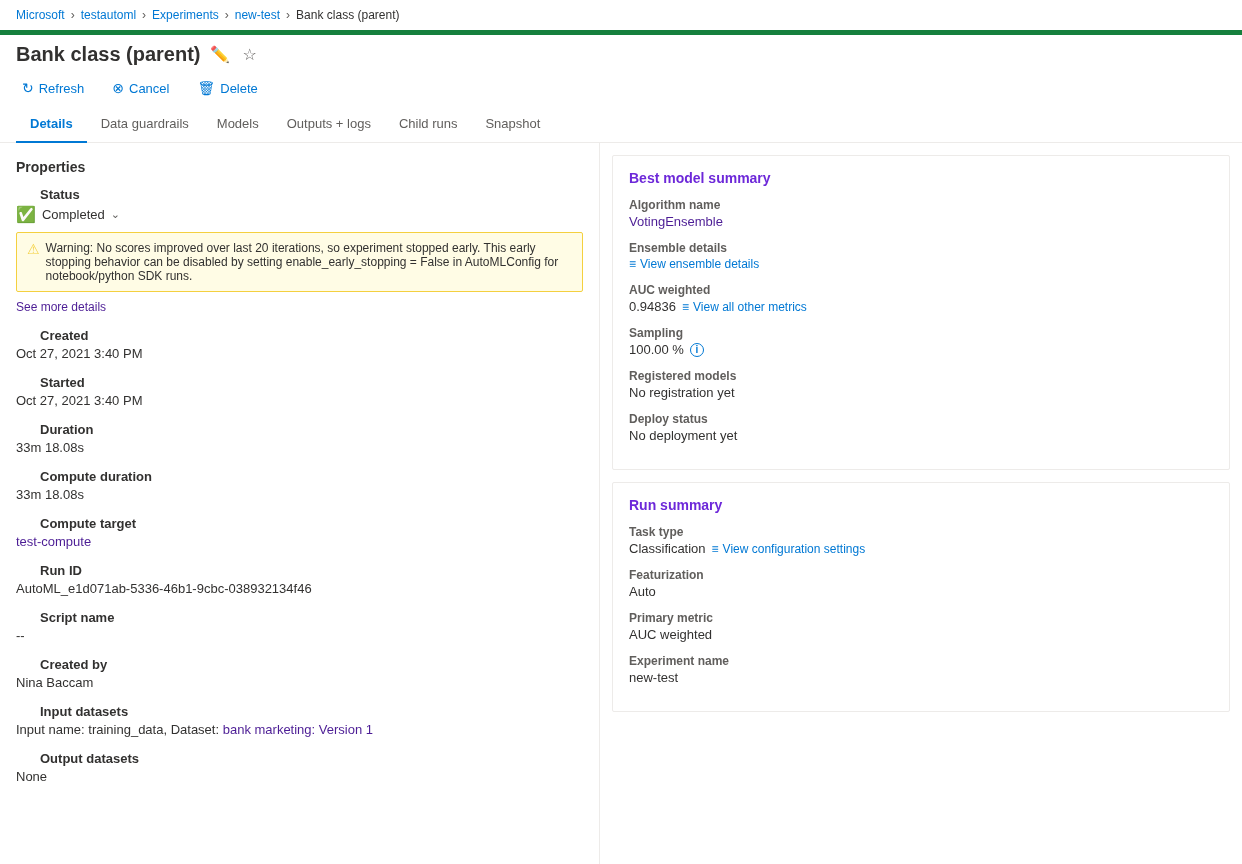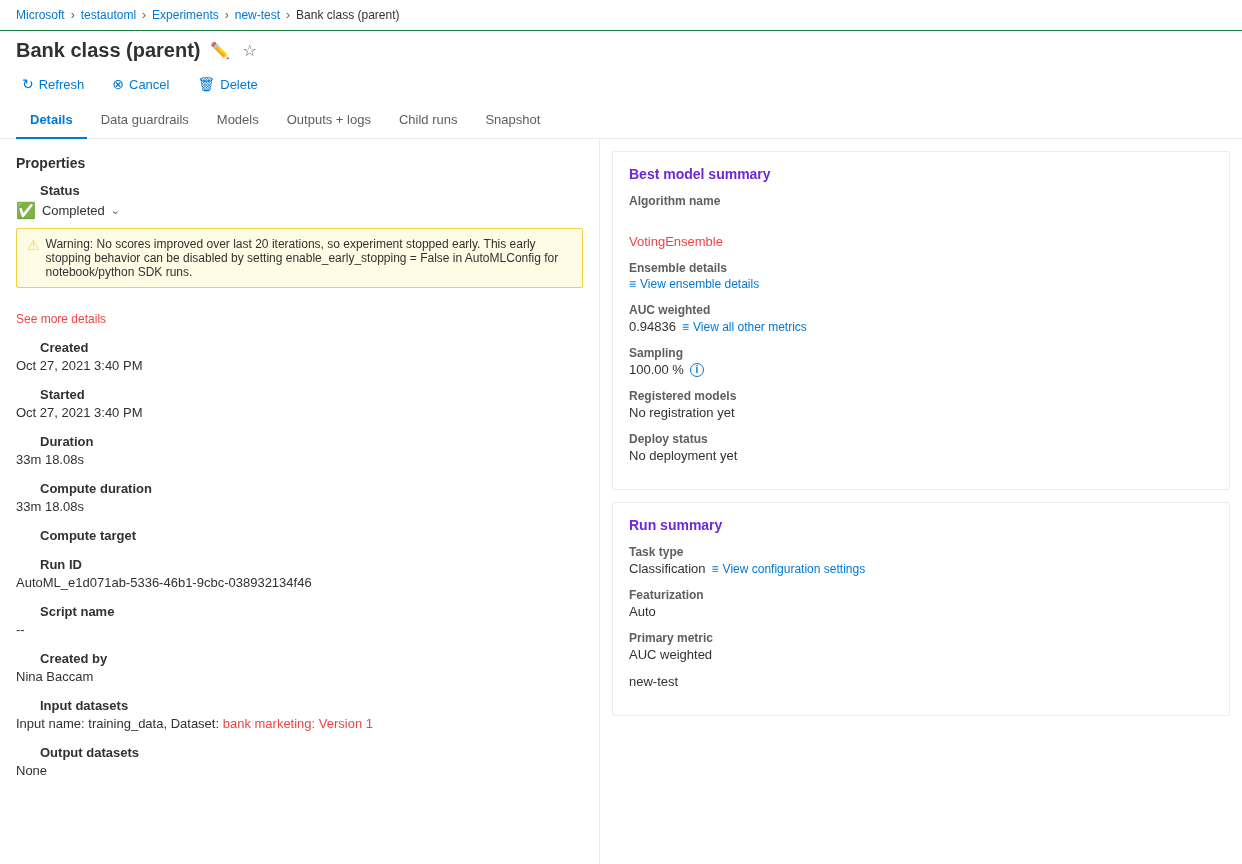--- a/index.html
+++ b/index.html
@@ -1,19 +1,19 @@
 <!DOCTYPE html>
 <html><head>
   <meta charset="utf-8">
   <style>
     * { box-sizing: border-box; margin: 0; padding: 0; }
     body { font-family: 'Segoe UI', Arial, sans-serif; font-size: 13px; color: #323130; background: #fff; overflow: hidden; width: 1242px; height: 864px; }
 
     
-    .breadcrumb { display: flex; align-items: center; padding: 8px 16px; font-size: 12px; color: #605e5c; border-bottom: 1px solid #15803d; }
+    .breadcrumb { display: flex; align-items: center; padding: 8px 16px; font-size: 12px; color: #605e5c; border-bottom: 5px solid #15803d; }
     .breadcrumb a { color: #0078d4; text-decoration: none; }
     .breadcrumb-sep { margin: 0 6px; color: #605e5c; }
     .breadcrumb-current { color: #323130; }
 
     
     .title-bar { display: flex; align-items: center; padding: 8px 16px 4px; gap: 8px; }
     .title-bar h1 { font-size: 20px; font-weight: 600; color: #323130; }
     .title-bar .icon-btn { background: none; border: none; cursor: pointer; color: #605e5c; font-size: 16px; padding: 2px; }
 
     
@@ -28,21 +28,21 @@
 
     
     .main-content { display: flex; height: calc(864px - 130px); overflow: hidden; }
 
     
     .left-panel { flex: 0 0 600px; padding: 16px; overflow-y: auto; border-right: 1px solid #edebe9; }
     .section-title { font-size: 14px; font-weight: 600; margin-bottom: 12px; }
     .prop-group { margin-bottom: 14px; }
     .prop-label { font-size: 13px; font-weight: 600; color: #323130; margin-bottom: 3px; margin-left: 24px; }
     .prop-value { font-size: 13px; color: #323130; }
-    .prop-value a, a.link { color: #ef4444; text-decoration: none; cursor: pointer; margin-top: 24px; }
+    .prop-value a, a.link { color: #4c1d95; text-decoration: none; cursor: pointer; }
 
     .status-row { display: flex; align-items: center; gap: 6px; }
     .status-check { color: #107c10; font-size: 16px; }
     .status-text { color: #323130; font-size: 13px; }
     .dropdown-arrow { color: #605e5c; font-size: 11px; cursor: pointer; }
 
     .warning-box { background: #fffce5; border: 1px solid #f4d03f; border-radius: 2px; padding: 8px 10px; font-size: 12px; color: #323130; margin: 8px 0; display: flex; gap: 6px; align-items: flex-start; }
     .warning-icon { color: #f4d03f; font-size: 14px; flex-shrink: 0; }
     .see-more { color: #0078d4; font-size: 12px; cursor: pointer; display: block; margin-top: 4px; }
 
@@ -146,20 +146,23 @@
       <div class="prop-value">33m 18.08s</div>
     </div>
 
     <div class="prop-group">
       <div class="prop-label">Compute duration</div>
       <div class="prop-value">33m 18.08s</div>
     </div>
 
     <div class="prop-group">
       <div class="prop-label">Compute target</div>
+      <div class="prop-value">
+        <a class="link">test-compute</a>
+      </div>
     </div>
 
     <div class="prop-group">
       <div class="prop-label">Run ID</div>
       <div class="prop-value">AutoML_e1d071ab-5336-46b1-9cbc-038932134f46</div>
     </div>
 
     <div class="prop-group">
       <div class="prop-label">Script name</div>
       <div class="prop-value">--</div>
@@ -253,19 +256,20 @@
         <div class="card-label">Featurization</div>
         <div class="card-value">Auto</div>
       </div>
 
       <div class="card-row">
         <div class="card-label">Primary metric</div>
         <div class="card-value">AUC weighted</div>
       </div>
 
       <div class="card-row">
+        <div class="card-label">Experiment name</div>
         <div class="card-value">new-test</div>
       </div>
     </div>
 
   </div>
 
 </div>
 
 </body></html>

